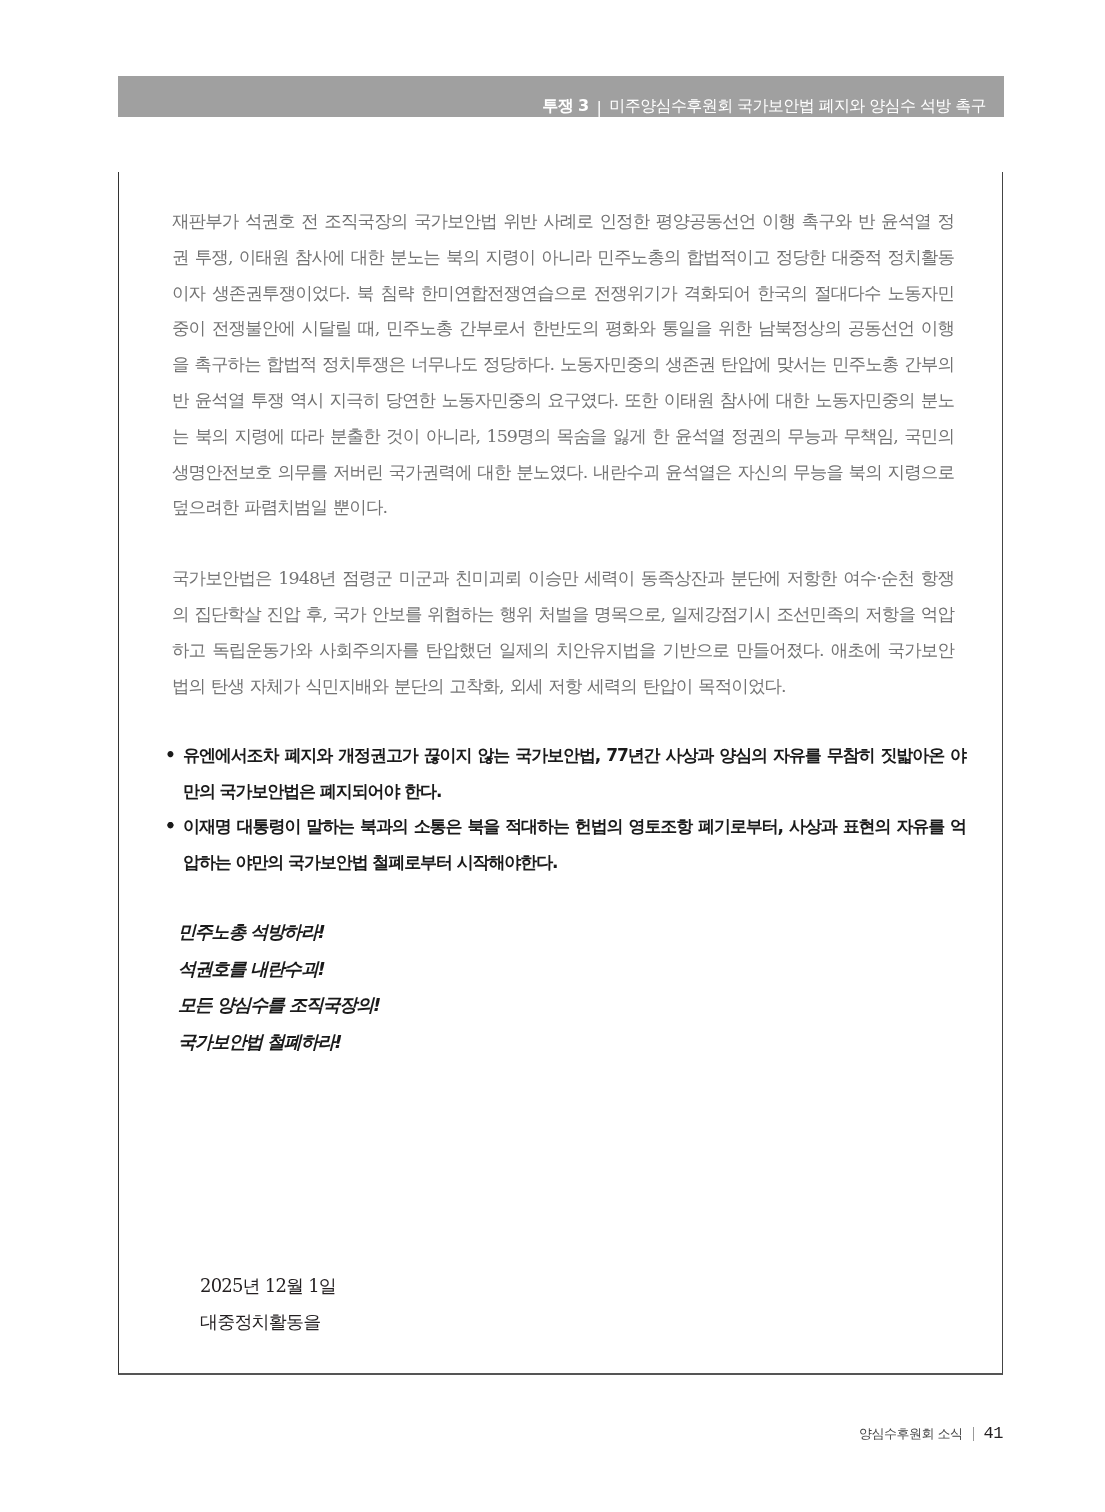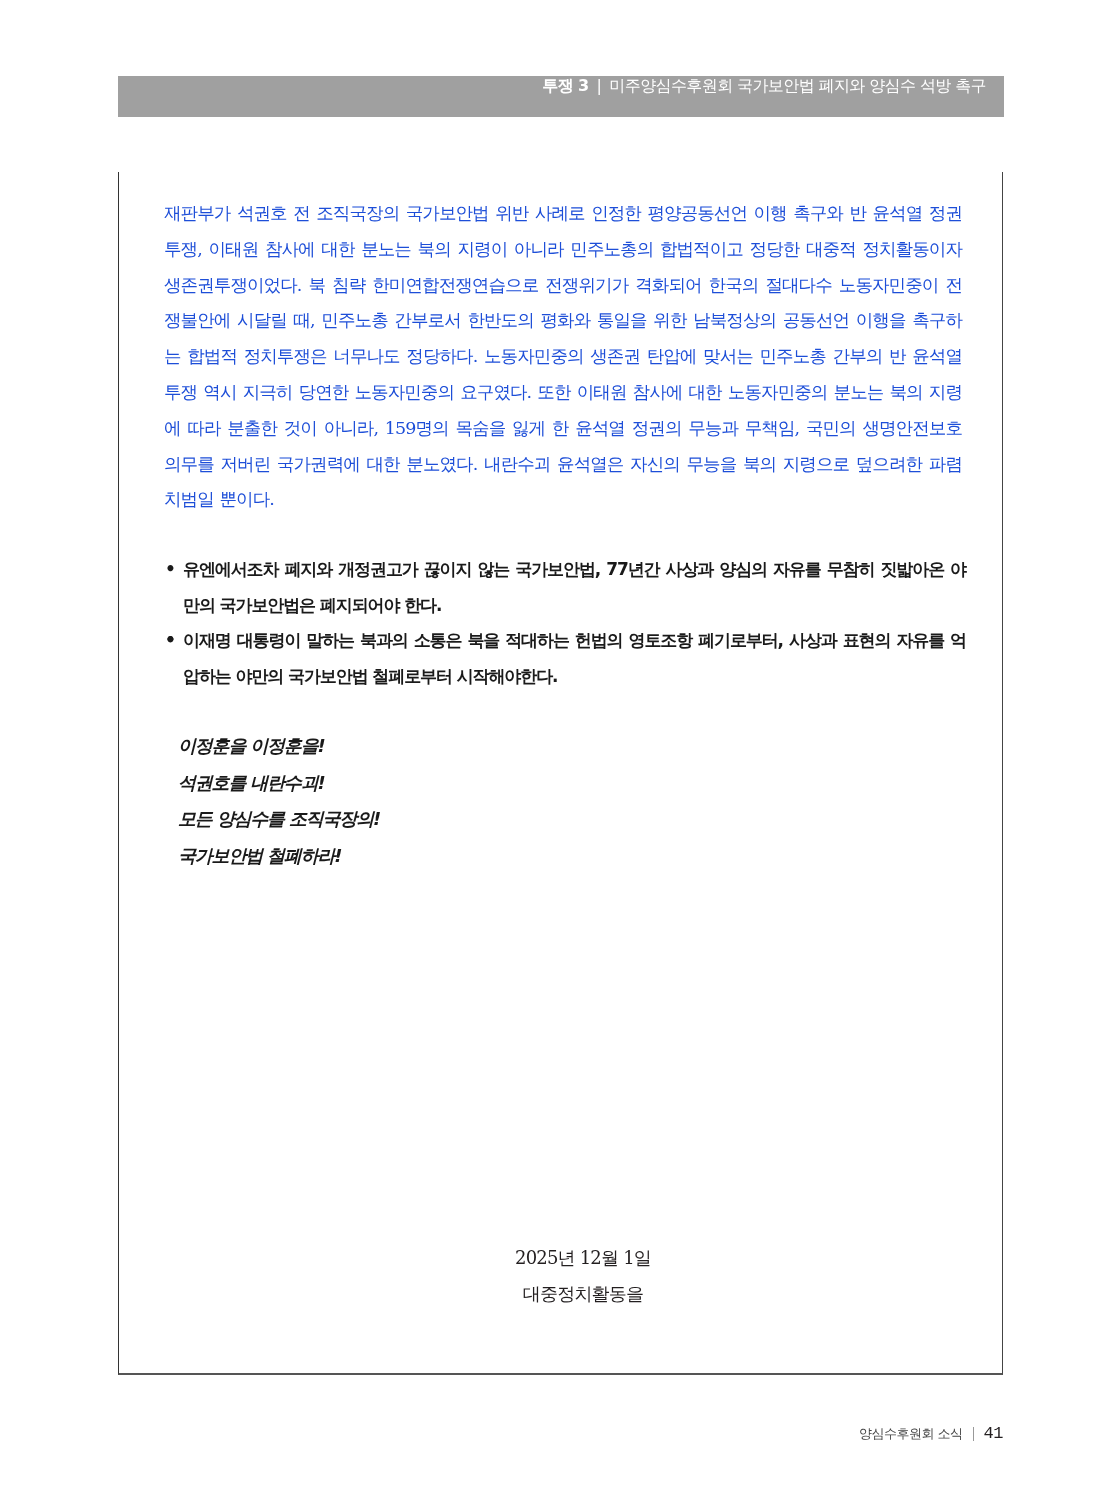--- a/index.html
+++ b/index.html
@@ -2,51 +2,51 @@
 <html><head>
 <meta charset="utf-8">
 <style>
   html, body { margin:0; padding:0; }
   body {
     width:1105px; height:1512px; background:#ffffff; position:relative; overflow:hidden;
     font-family:"DejaVu Serif", "Liberation Serif", serif; color:#231f20;
   }
   .header-bar {
     position:absolute; left:118px; top:76px; width:886px; height:41px;
-    background:#a0a0a0; display:flex; align-items:flex-start; justify-content:flex-end;
+    background:#a0a0a0; display:flex; align-items:flex-end; justify-content:flex-end;
     padding-right:18px; box-sizing:border-box;
     font-family:"DejaVu Sans", "Liberation Sans", sans-serif; color:#ffffff; font-size:16px;
     letter-spacing:-0.6px;
     padding-left:16px;
   }
   .header-bar .section { font-weight:bold; }
   .header-bar .sep { margin:0 8px; font-weight:normal; }
   .box {
     position:absolute; left:118px; top:172px; width:885px; height:1203px;
     border-left:1.5px solid #333; border-right:1.5px solid #444; border-bottom:2px solid #555;
     box-sizing:border-box;
   }
   .content {
     position:absolute; left:160px; top:192px; width:806px;
   }
   .para {
-    margin:4px; font-size:17.5px; line-height:35.8px; text-align:justify;
-    letter-spacing:-0.9px; word-spacing:1px; color:#1d4ed8;
+    margin:12px; font-size:17.5px; line-height:35.8px; text-align:justify;
+    letter-spacing:-0.9px; word-spacing:1px; color:#737373;
   }
   .para.p2 { margin-top:35px; }
   .bullets { margin-top:34px; list-style:none; padding:0;
     font-family:"DejaVu Sans", "Liberation Sans", sans-serif; font-weight:bold;
     font-size:17px; line-height:35.5px; letter-spacing:-1.1px; color:#1a1a1a; }
   .bullets li { position:relative; padding-left:18px; margin-left:5px; text-align:justify; }
   .bullets li .dot { position:absolute; left:0; top:0; }
   .slogans { margin-top:34px; margin-left:18px;
     font-family:"DejaVu Sans", "Liberation Sans", sans-serif; font-weight:bold; font-style:italic;
     font-size:18px; line-height:36.5px; letter-spacing:-1.2px; color:#1a1a1a; }
   .slogans div { display:block; }
-  .signature { position:absolute; left:0; width:806px; top:1048px; text-align:center;
+  .signature { position:absolute; left:0; width:806px; top:1076px; text-align:left;
     font-size:18px; line-height:36px; color:#231f20; letter-spacing:-0.8px; padding-left:40px; box-sizing:border-box; }
   .footer {
     position:absolute; right:102px; top:1424px; font-family:"DejaVu Sans", "Liberation Sans", sans-serif;
     font-size:13px; color:#444; display:flex; align-items:center; letter-spacing:-0.5px;text-align:center;
   }
   .footer .fsep { display:inline-block; width:1px; height:14px; background:#999; margin:0 10px; }
   .footer .page-num { font-family:Liberation Mono, monospace; font-size:17px; color:#231f20; }
 </style>
 </head>
 <body>
@@ -54,37 +54,38 @@
 <div class="header-bar">
   <span class="section">투쟁 3</span>
   <span class="sep">|</span>
   <span>미주양심수후원회 국가보안법 폐지와 양심수 석방 촉구</span>
 </div>
 
 <div class="box"></div>
 
 <div class="content">
   <p class="para p1">재판부가 석권호 전 조직국장의 국가보안법 위반 사례로 인정한 평양공동선언 이행 촉구와 반 윤석열 정권 투쟁, 이태원 참사에 대한 분노는 북의 지령이 아니라 민주노총의 합법적이고 정당한 대중적 정치활동이자 생존권투쟁이었다. 북 침략 한미연합전쟁연습으로 전쟁위기가 격화되어 한국의 절대다수 노동자민중이 전쟁불안에 시달릴 때, 민주노총 간부로서 한반도의 평화와 통일을 위한 남북정상의 공동선언 이행을 촉구하는 합법적 정치투쟁은 너무나도 정당하다. 노동자민중의 생존권 탄압에 맞서는 민주노총 간부의 반 윤석열 투쟁 역시 지극히 당연한 노동자민중의 요구였다. 또한 이태원 참사에 대한 노동자민중의 분노는 북의 지령에 따라 분출한 것이 아니라, 159명의 목숨을 잃게 한 윤석열 정권의 무능과 무책임, 국민의 생명안전보호 의무를 저버린 국가권력에 대한 분노였다. 내란수괴 윤석열은 자신의 무능을 북의 지령으로 덮으려한 파렴치범일 뿐이다.</p>
+  <p class="para p2">국가보안법은 1948년 점령군 미군과 친미괴뢰 이승만 세력이 동족상잔과 분단에 저항한 여수·순천 항쟁의 집단학살 진압 후, 국가 안보를 위협하는 행위 처벌을 명목으로, 일제강점기시 조선민족의 저항을 억압하고 독립운동가와 사회주의자를 탄압했던 일제의 치안유지법을 기반으로 만들어졌다. 애초에 국가보안법의 탄생 자체가 식민지배와 분단의 고착화, 외세 저항 세력의 탄압이 목적이었다.</p>
 
   <ul class="bullets">
     <li>
       <span class="dot">•</span>
       <span>유엔에서조차 폐지와 개정권고가 끊이지 않는 국가보안법, 77년간 사상과 양심의 자유를 무참히 짓밟아온 야만의 국가보안법은 폐지되어야 한다.</span>
     </li>
     <li>
       <span class="dot">•</span>
     </li>
     <li>
       <span class="dot">•</span>
       <span>이재명 대통령이 말하는 북과의 소통은 북을 적대하는 헌법의 영토조항 폐기로부터, 사상과 표현의 자유를 억압하는 야만의 국가보안법 철폐로부터 시작해야한다.</span>
     </li>
   </ul>
 
   <div class="slogans">
-    <div>이정훈을 이정훈을!</div>
+    <div>민주노총 석방하라!</div>
     <div>석권호를 내란수괴!</div>
     <div>모든 양심수를 조직국장의!</div>
     <div>국가보안법 철폐하라!</div>
   </div>
 
   <div class="signature">
     <div>2025년 12월 1일</div>
     <div>대중정치활동을</div>
   </div>
 </div>

